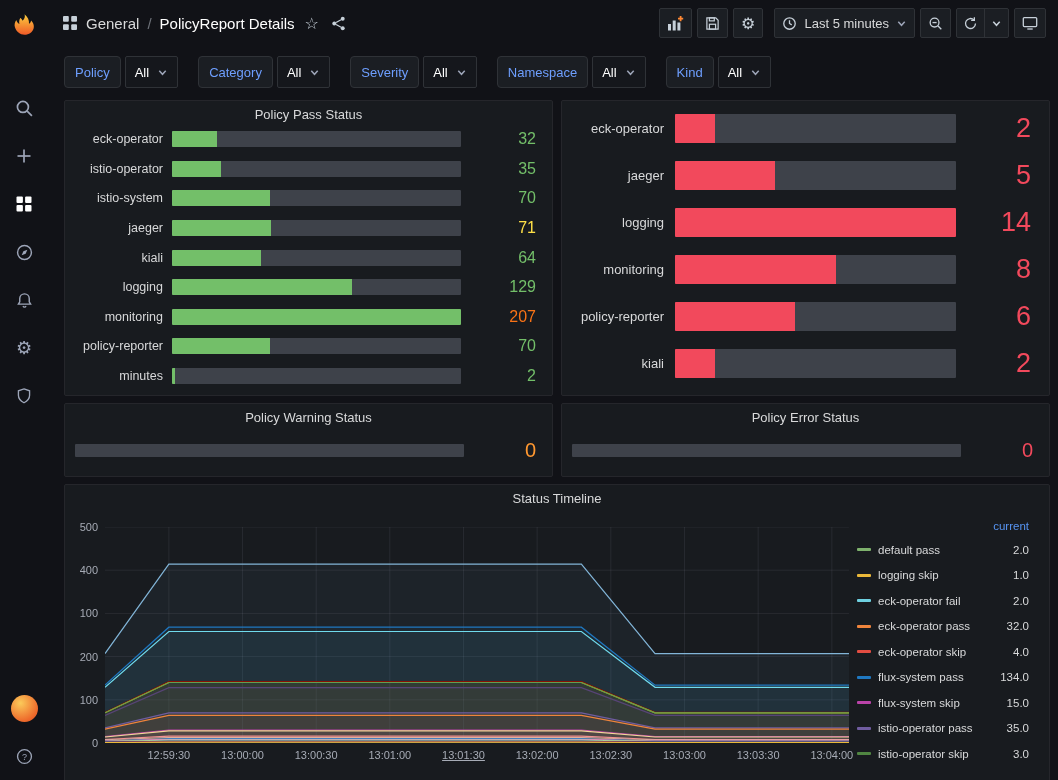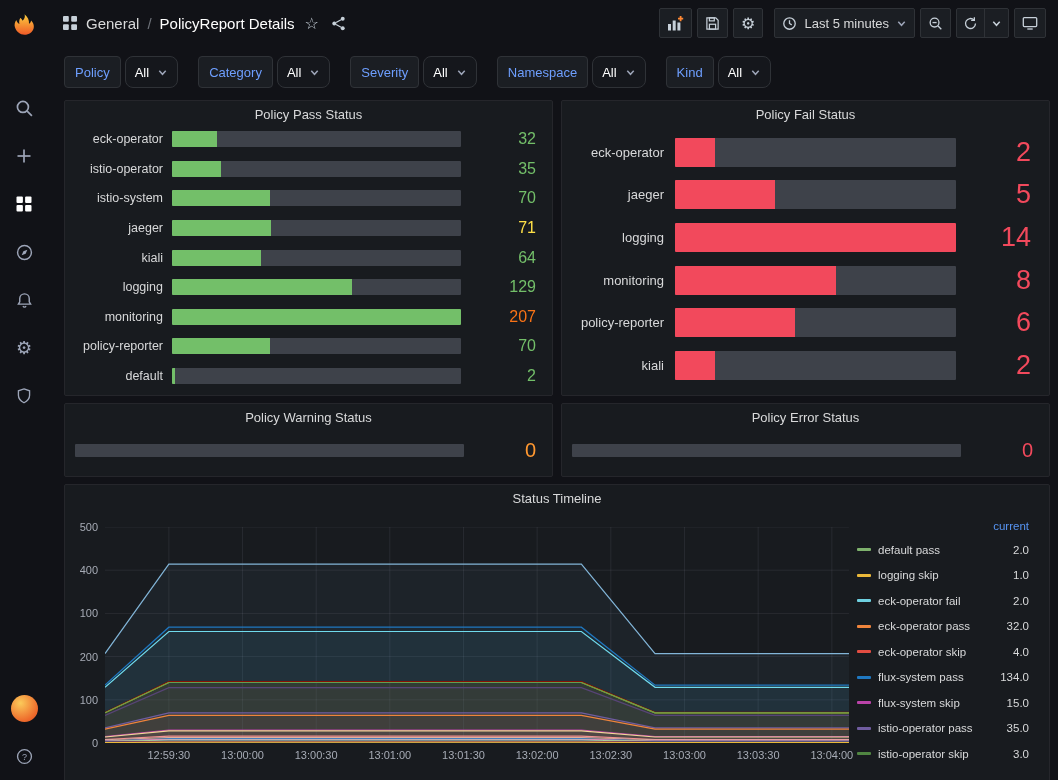--- a/index.html
+++ b/index.html
@@ -39,21 +39,21 @@
   .nav-split > button { background:none; border:none; color:#C7D0D9; padding:0 6px; display:flex; align-items:center; cursor:pointer; }
   .nav-split > button + button { border-left:1px solid #2F3237; }
   .gap-l { margin-left:6px; }
 
   
   .filters { display:flex; align-items:center; gap:20px; padding:10px 8px 12px 16px; }
   .filter { display:flex; align-items:stretch; height:32px; }
   .filter-label { display:flex; align-items:center; padding:0 10px; background:#1B1E23;
     border:1px solid #2F3237; border-radius:4px; color:#6E9FFF; font-weight:500; cursor:pointer; }
   .filter-value { display:flex; align-items:center; gap:8px; padding:0 9px; margin-left:4px;
-    background:#15171C; border:1px solid #2F3237; border-radius:8px; color:#FFFFFF; cursor:pointer; }
+    background:#15171C; border:1px solid #2F3237; border-radius:2px; color:#FFFFFF; cursor:pointer; }
   .chev { color:#9DA5B8; display:flex; align-items:center; }
 
   
   .grid { padding:0 8px 0 16px; display:flex; flex-direction:column; gap:7px; }
   .grow { display:flex; gap:8px; }
   .grow > .panel { flex:1; }
   .row-top { height:296px; }
   .row-mid { height:74px; }
   .row-bottom { height:320px; }
   .panel { background:#181B1F; border:1px solid #25262B; border-radius:2px;
@@ -367,30 +367,29 @@
               <div class="pval" style="color: #f97316;">207</div>
             </div>
             <div class="prow">
               <div class="plbl">policy-reporter</div>
               <div class="ptrack">
                 <div class="pfill" style="width: 33.8164%; background: rgb(115, 191, 105);"></div>
               </div>
               <div class="pval" style="color: rgb(115, 191, 105);">70</div>
             </div>
             <div class="prow">
-              <div class="plbl">default</div>
+              <div class="plbl">minutes</div>
               <div class="ptrack">
                 <div class="pfill" style="width: 0.966184%; background: rgb(115, 191, 105);"></div>
               </div>
               <div class="pval" style="color: rgb(115, 191, 105);">2</div>
             </div>
           </div>
       </section>
       <section class="panel">
-        <header class="panel-title">Policy Fail Status</header>
         <div class="fail-body">
             <div class="frow">
               <div class="flbl">eck-operator</div>
               <div class="ftrack">
                 <div class="ffill" style="width: 14.2857%; background: rgb(242, 73, 92);"></div>
               </div>
               <div class="fval" style="color: rgb(242, 73, 92);">2</div>
             </div>
             <div class="frow">
               <div class="flbl">jaeger</div>
@@ -531,21 +530,21 @@
                     <polygon points="0.0,216 0.0,215.6 61.8,215.1 461.0,215.1 532.3,215.6 720.0,215.6 720.0,216" fill="#EAB839" opacity="0.055"></polygon>
                     <polyline points="0.0,215.6 61.8,215.1 461.0,215.1 532.3,215.6 720.0,215.6" fill="none" stroke="#EAB839" stroke-width="1.2" vector-effect="non-scaling-stroke"></polyline>
                   </svg>
               </div>
             </div>
             <div class="xaxis">
                 <div class="xtick" style="left: 8.58086%;">12:59:30</div>
                 <div class="xtick" style="left: 18.4818%;">13:00:00</div>
                 <div class="xtick" style="left: 28.3828%;">13:00:30</div>
                 <div class="xtick" style="left: 38.2838%;">13:01:00</div>
-                <div class="xtick" style="left: 48.1848%;">13:01:30</div>
+                <div class="xtick" style="left: 48.1848%; text-decoration: underline;">13:01:30</div>
                 <div class="xtick" style="left: 58.0858%;">13:02:00</div>
                 <div class="xtick" style="left: 67.9868%;">13:02:30</div>
                 <div class="xtick" style="left: 77.8878%;">13:03:00</div>
                 <div class="xtick" style="left: 87.7888%;">13:03:30</div>
                 <div class="xtick" style="left: 97.6898%;">13:04:00</div>
               </div>
           </div>
           <div class="legend">
             <div class="leg-head">current</div>
             <div>

